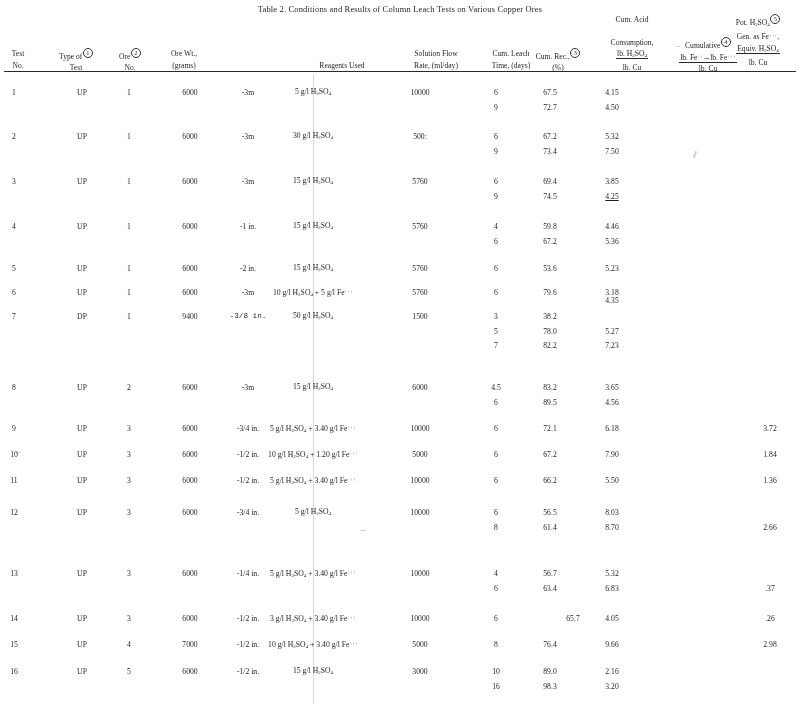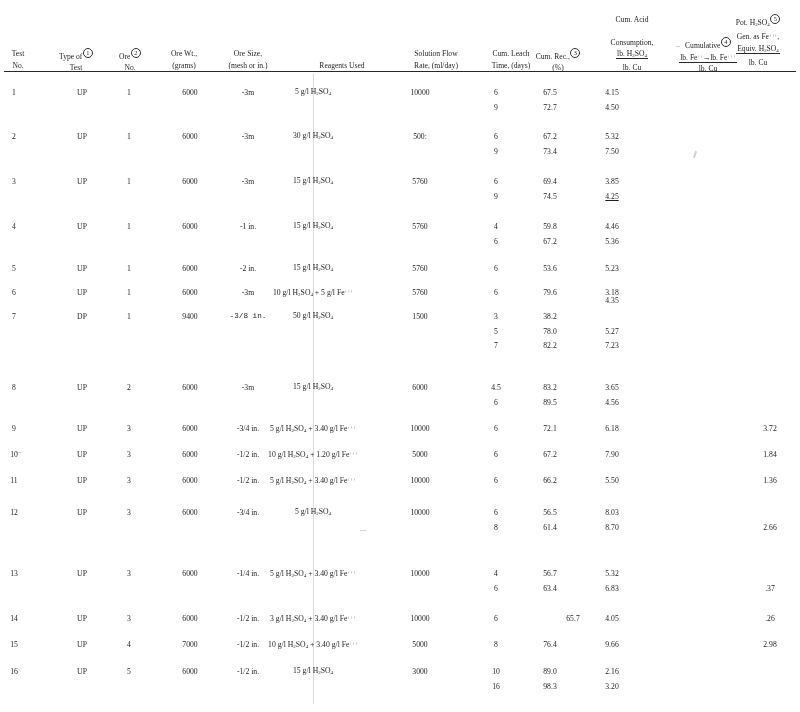--- a/index.html
+++ b/index.html
@@ -94,20 +94,21 @@
   }
   .c-center { transform: translateX(-50%); }
   .sub2 { line-height: 10.5px; }
   .arrow { letter-spacing: -.5px; }
 </style>
 </head>
 <body>
 
 <div id="page">
 
+  <div class="title">Table 2.  Conditions and Results of Column Leach Tests on Various Copper Ores</div>
 
   <div class="rule"></div>
   <div class="scanline"></div>
   <div class="speck" style="left:676px;top:46px;width:4px;height:1px;"></div>
   <div class="speck" style="left:694px;top:151px;width:2px;height:7px;transform:rotate(18deg);"></div>
   <div class="speck" style="left:360px;top:530px;width:6px;height:1px;"></div>
   <div class="speck" style="left:16px;top:452px;width:5px;height:1px;"></div>
 
   <div class="hdr" style="left:0px;top:48px;width:36px;">
     <span class="ln">Test</span>
@@ -122,24 +123,20 @@
   <div class="hdr" style="left:108px;top:48px;width:44px;">
     <span class="ln"><span>Ore</span><span class="circnum">2</span></span>
     <span class="ln">No.</span>
   </div>
 
   <div class="hdr" style="left:152px;top:48px;width:64px;">
     <span class="ln">Ore Wt.,</span>
     <span class="ln">(grams)</span>
   </div>
 
-  <div class="hdr" style="left:178px;top:48px;width:140px;">
-    <span class="ln">Ore Size,</span>
-    <span class="ln">(mesh or in.)</span>
-  </div>
 
   <div class="hdr" style="left:272px;top:59.5px;width:140px;">
     <span class="ln">Reagents Used</span>
   </div>
 
   <div class="hdr" style="left:388px;top:48px;width:96px;">
     <span class="ln">Solution Flow</span>
     <span class="ln">Rate, (ml/day)</span>
   </div>
 

